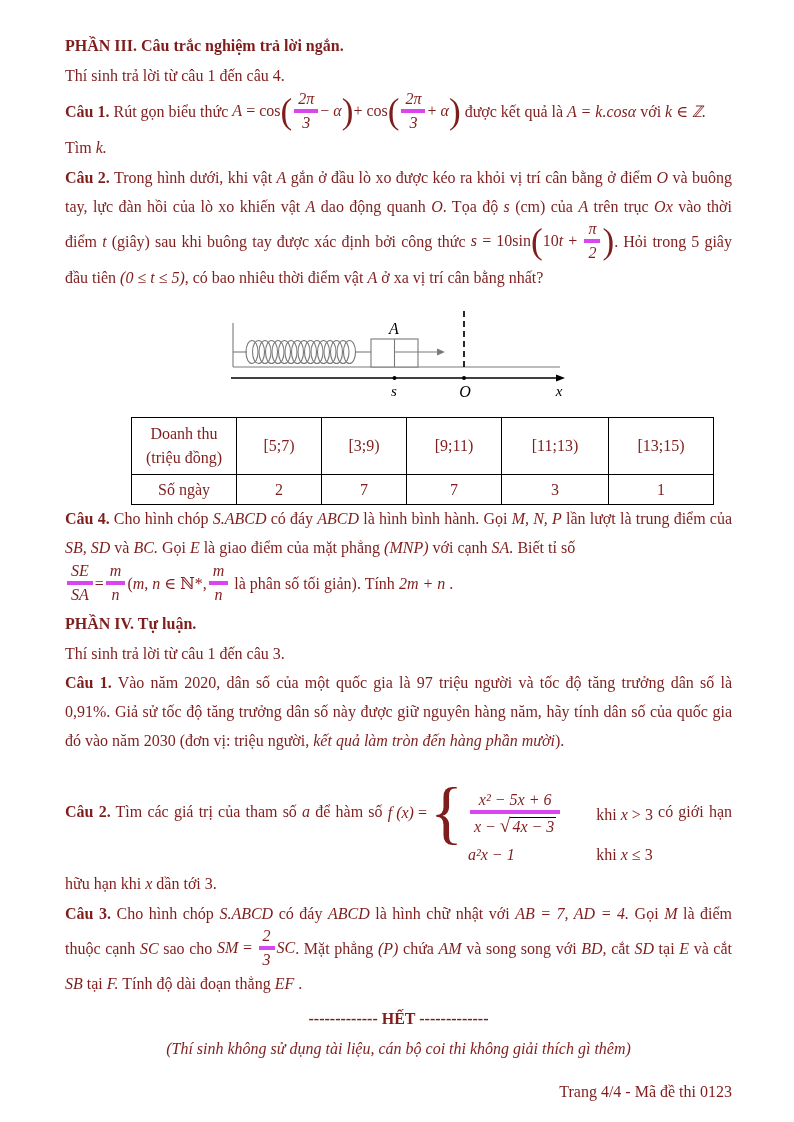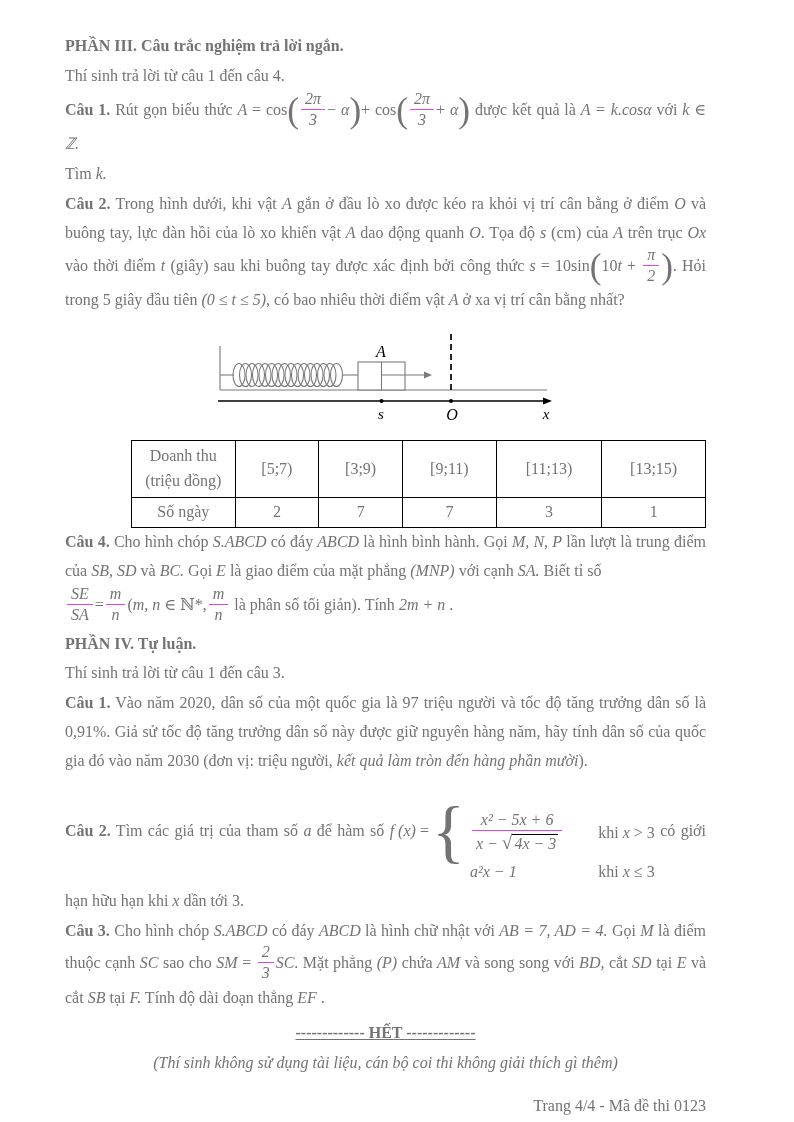--- a/index.html
+++ b/index.html
@@ -1,45 +1,45 @@
 <!DOCTYPE html>
 <html><head>
 <meta charset="utf-8">
 <style>
   html,body{margin:0;padding:0;background:#888;}
   .sheet{
-    width:794px;height:1122px;margin:0 auto;background:#ffffff;color:#737373;
+    width:794px;height:1122px;margin:0 auto;background:#ffffff;color:#7f1d1d;
     font-family:"Liberation Serif","DejaVu Serif",serif;font-size:16px;
-    box-sizing:border-box;padding:32px 88px 0 65px;overflow:hidden;
+    box-sizing:border-box;padding:32px 62px 0 65px;overflow:hidden;
   }
   p{margin:0 0 1px 0;line-height:1.8;text-align:justify;}
   .b{font-weight:bold;}
   .mi{font-style:italic;}
   .rm{font-style:normal;}
   .mth{white-space:nowrap;}
   .frac{display:inline-block;vertical-align:middle;text-align:center;line-height:1.12;
         font-style:italic;margin:0 2px;transform:translateY(-2px);}
-  .frac .num{display:block;padding:0 4px 1px;border-bottom:1px solid #d946ef;}
+  .frac .num{display:block;padding:0 4px 1px;border-bottom:4px solid #d946ef;}
   .frac .den{display:block;padding:1px 4px 0;}
   .bp{font-size:2.2em;line-height:0;vertical-align:middle;font-style:normal;}
   .brace{font-size:4.3em;line-height:0;vertical-align:middle;font-style:normal;margin-right:2px;}
   .pw{display:inline-flex;align-items:center;vertical-align:middle;gap:3px;}
   .pw-rows{display:grid;grid-template-columns:auto auto;column-gap:34px;row-gap:3px;
            align-items:center;justify-items:start;text-align:left;margin-top:36px;}
   .sqrt{white-space:nowrap;}
   .rad{font-size:1.2em;font-style:normal;}
   .sqv{border-top:1px solid #000;padding:0 2px;}
   .fig{text-align:center;margin:14px 0 8px 0;}
   table.rev{border-collapse:collapse;margin:10px 0 0 66px;table-layout:fixed;}
   table.rev td{border:1px solid #000;text-align:center;vertical-align:middle;
                padding:1px 2px;line-height:1.55;}
   td.c0{width:100px;} td.c1{width:80px;} td.c2{width:80px;} td.c3{width:90px;}
   td.c4{width:102px;} td.c5{width:100px;}
   tr.hrow td{height:54px;} tr.drow td{height:27px;}
-  .het{text-align:center;font-weight:bold;margin-top:6px;text-decoration:underline;}
+  .het{text-align:center;font-weight:bold;margin-top:6px;}
   .note{text-align:center;font-style:italic;}
   .pageinfo{text-align:right;margin-top:14px;}
   svg text{font-family:"Liberation Serif","DejaVu Serif",serif;font-style:italic;}
 </style>
 </head>
 <body>
 
 <div class="sheet">
 
   <p class="b">PHẦN III. Câu trắc nghiệm trả lời ngắn.</p>

